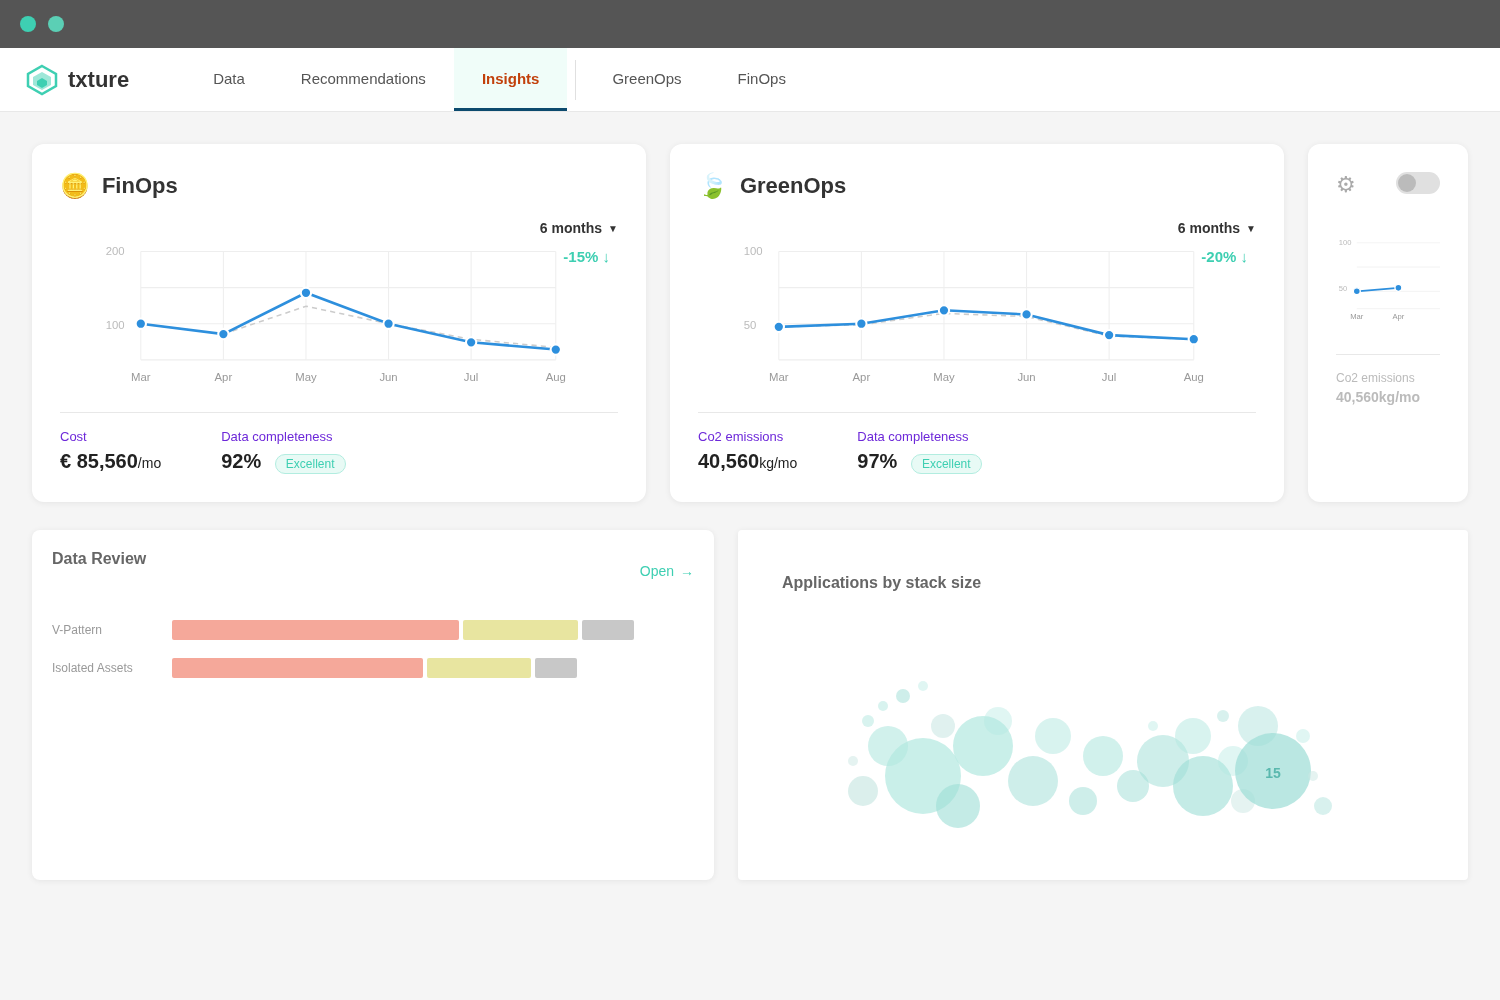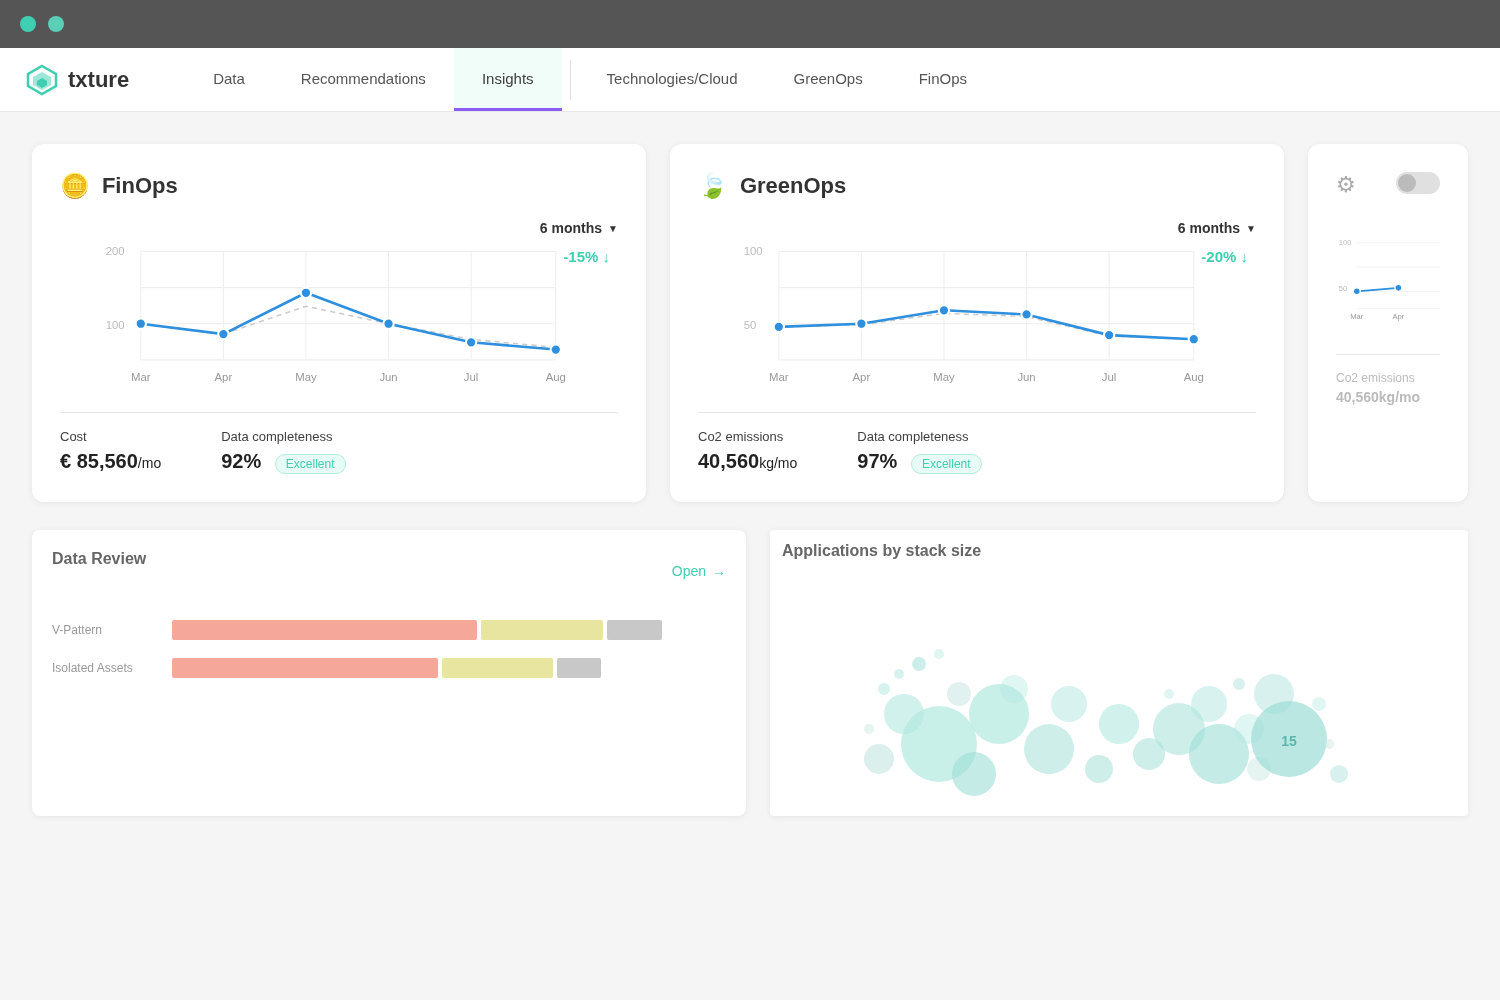--- a/index.html
+++ b/index.html
@@ -52,24 +52,24 @@
       height: 100%;
       display: flex;
       align-items: center;
       font-size: 15px;
       color: #555;
       cursor: pointer;
       border-bottom: 3px solid transparent;
       white-space: nowrap;
     }
     .nav-item.active {
-      color: #404040;
-      border-bottom: 3px solid #8b5cf6;
+      color: #c2410c;
+      border-bottom: 3px solid #0c4a6e;
       background: #f0fdf9;
-      font-weight: 400;
+      font-weight: 700;
     }
     .nav-divider {
       width: 1px;
       height: 40px;
       background: #e0e0e0;
       margin: 0 8px;
     }
 
     
     .main {
@@ -154,21 +154,21 @@
       margin: 16px 0;
     }
 
     
     .stats-row {
       display: flex;
       gap: 60px;
     }
     .stat-label {
       font-size: 13px;
-      color: #404040;
+      color: #6d28d9;
       margin-bottom: 6px;
     }
     .stat-value {
       font-size: 20px;
       font-weight: 700;
       color: #222;
     }
     .stat-value span.unit {
       font-size: 14px;
       font-weight: 400;
@@ -205,21 +205,21 @@
       background: #fff;
       border-radius: 8px;
       padding: 20px;
       box-shadow: 0 1px 6px rgba(0,0,0,0.07);
       flex: 1;
     }
 
     .bottom-card-right {
       background: #fff;
       border-radius: 4px;
-      padding: 12px;
+      padding: 44px;
       box-shadow: 0 1px 6px rgba(0,0,0,0.07);
       flex: 1;
       margin-left: 24px;
     }
 
     .section-title {
       font-size: 16px;
       font-weight: 600;
       color: #666;
       margin-bottom: 24px;
@@ -363,21 +363,20 @@
       <polygon points="18,10 27,15 27,23 18,28 9,23 9,15" fill="#3ecfb2" opacity="0.5"></polygon>
       <polygon points="18,16 23,19 23,23 18,26 13,23 13,19" fill="#3ecfb2"></polygon>
     </svg>
     <span>txture</span>
   </div>
   <div class="nav-items">
     <div class="nav-item">Data</div>
     <div class="nav-item">Recommendations</div>
     <div class="nav-item active">Insights</div>
     <div class="nav-divider"></div>
-    <div class="nav-item">Technologies/Cloud</div>
     <div class="nav-item">GreenOps</div>
     <div class="nav-item">FinOps</div>
   </div>
 </nav>
 
 <div class="main">
 
   <div class="cards-row">
 
     <div class="card">

